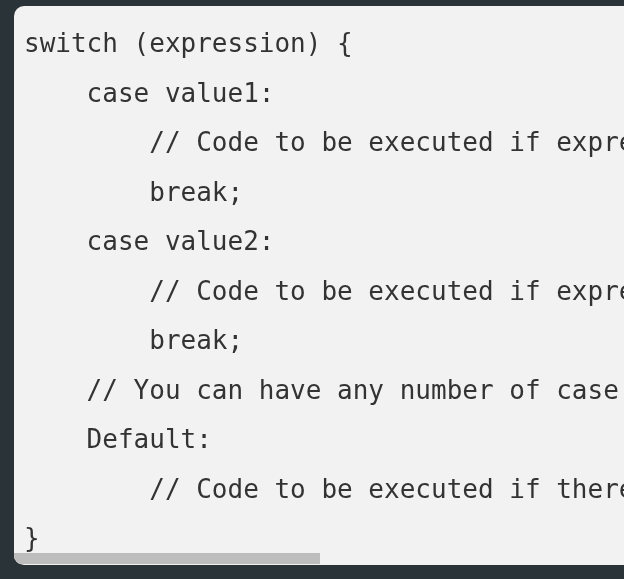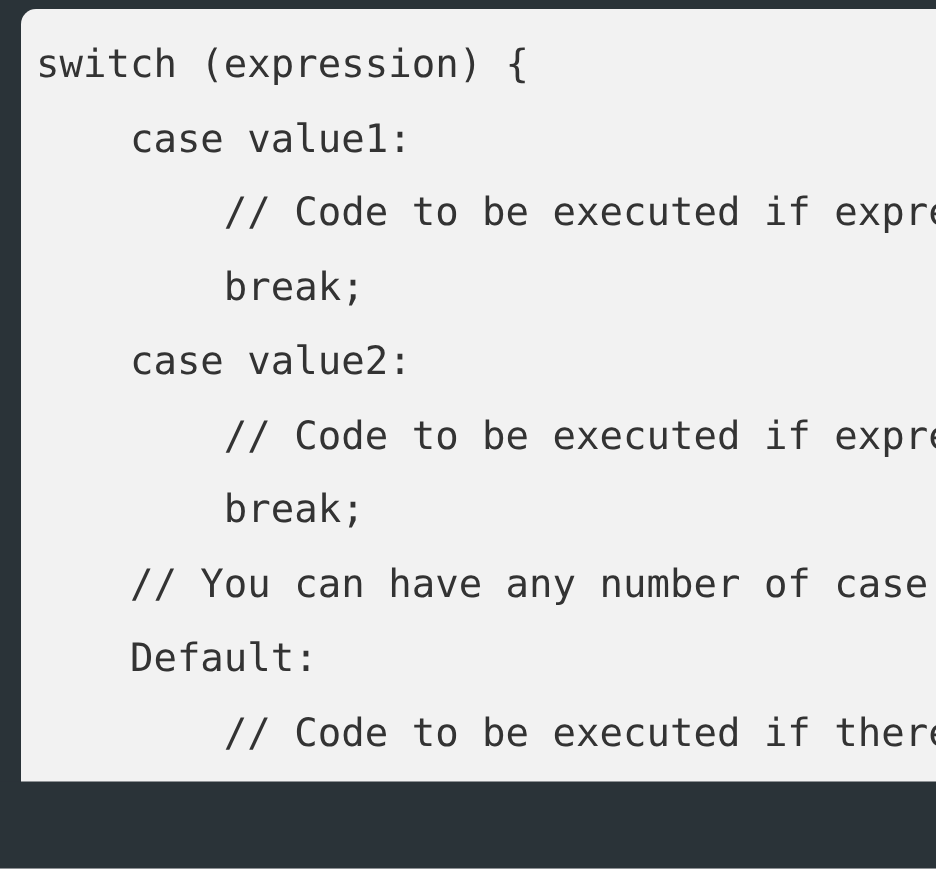--- a/index.html
+++ b/index.html
@@ -10,21 +10,21 @@
     width: 624px;
     height: 579px;
     overflow: hidden;
     background: #2a3338;
     font-family: "DejaVu Sans Mono", "Liberation Mono", monospace;
   }
 
   #stage {
     position: relative;
     width: 624px;
-    height: 521px;
+    height: 579px;
     background: #2a3338;
     overflow: hidden;
   }
 
   
   #code-panel {
     position: absolute;
     left: 14px;
     top: 6px;
     width: 620px;          

